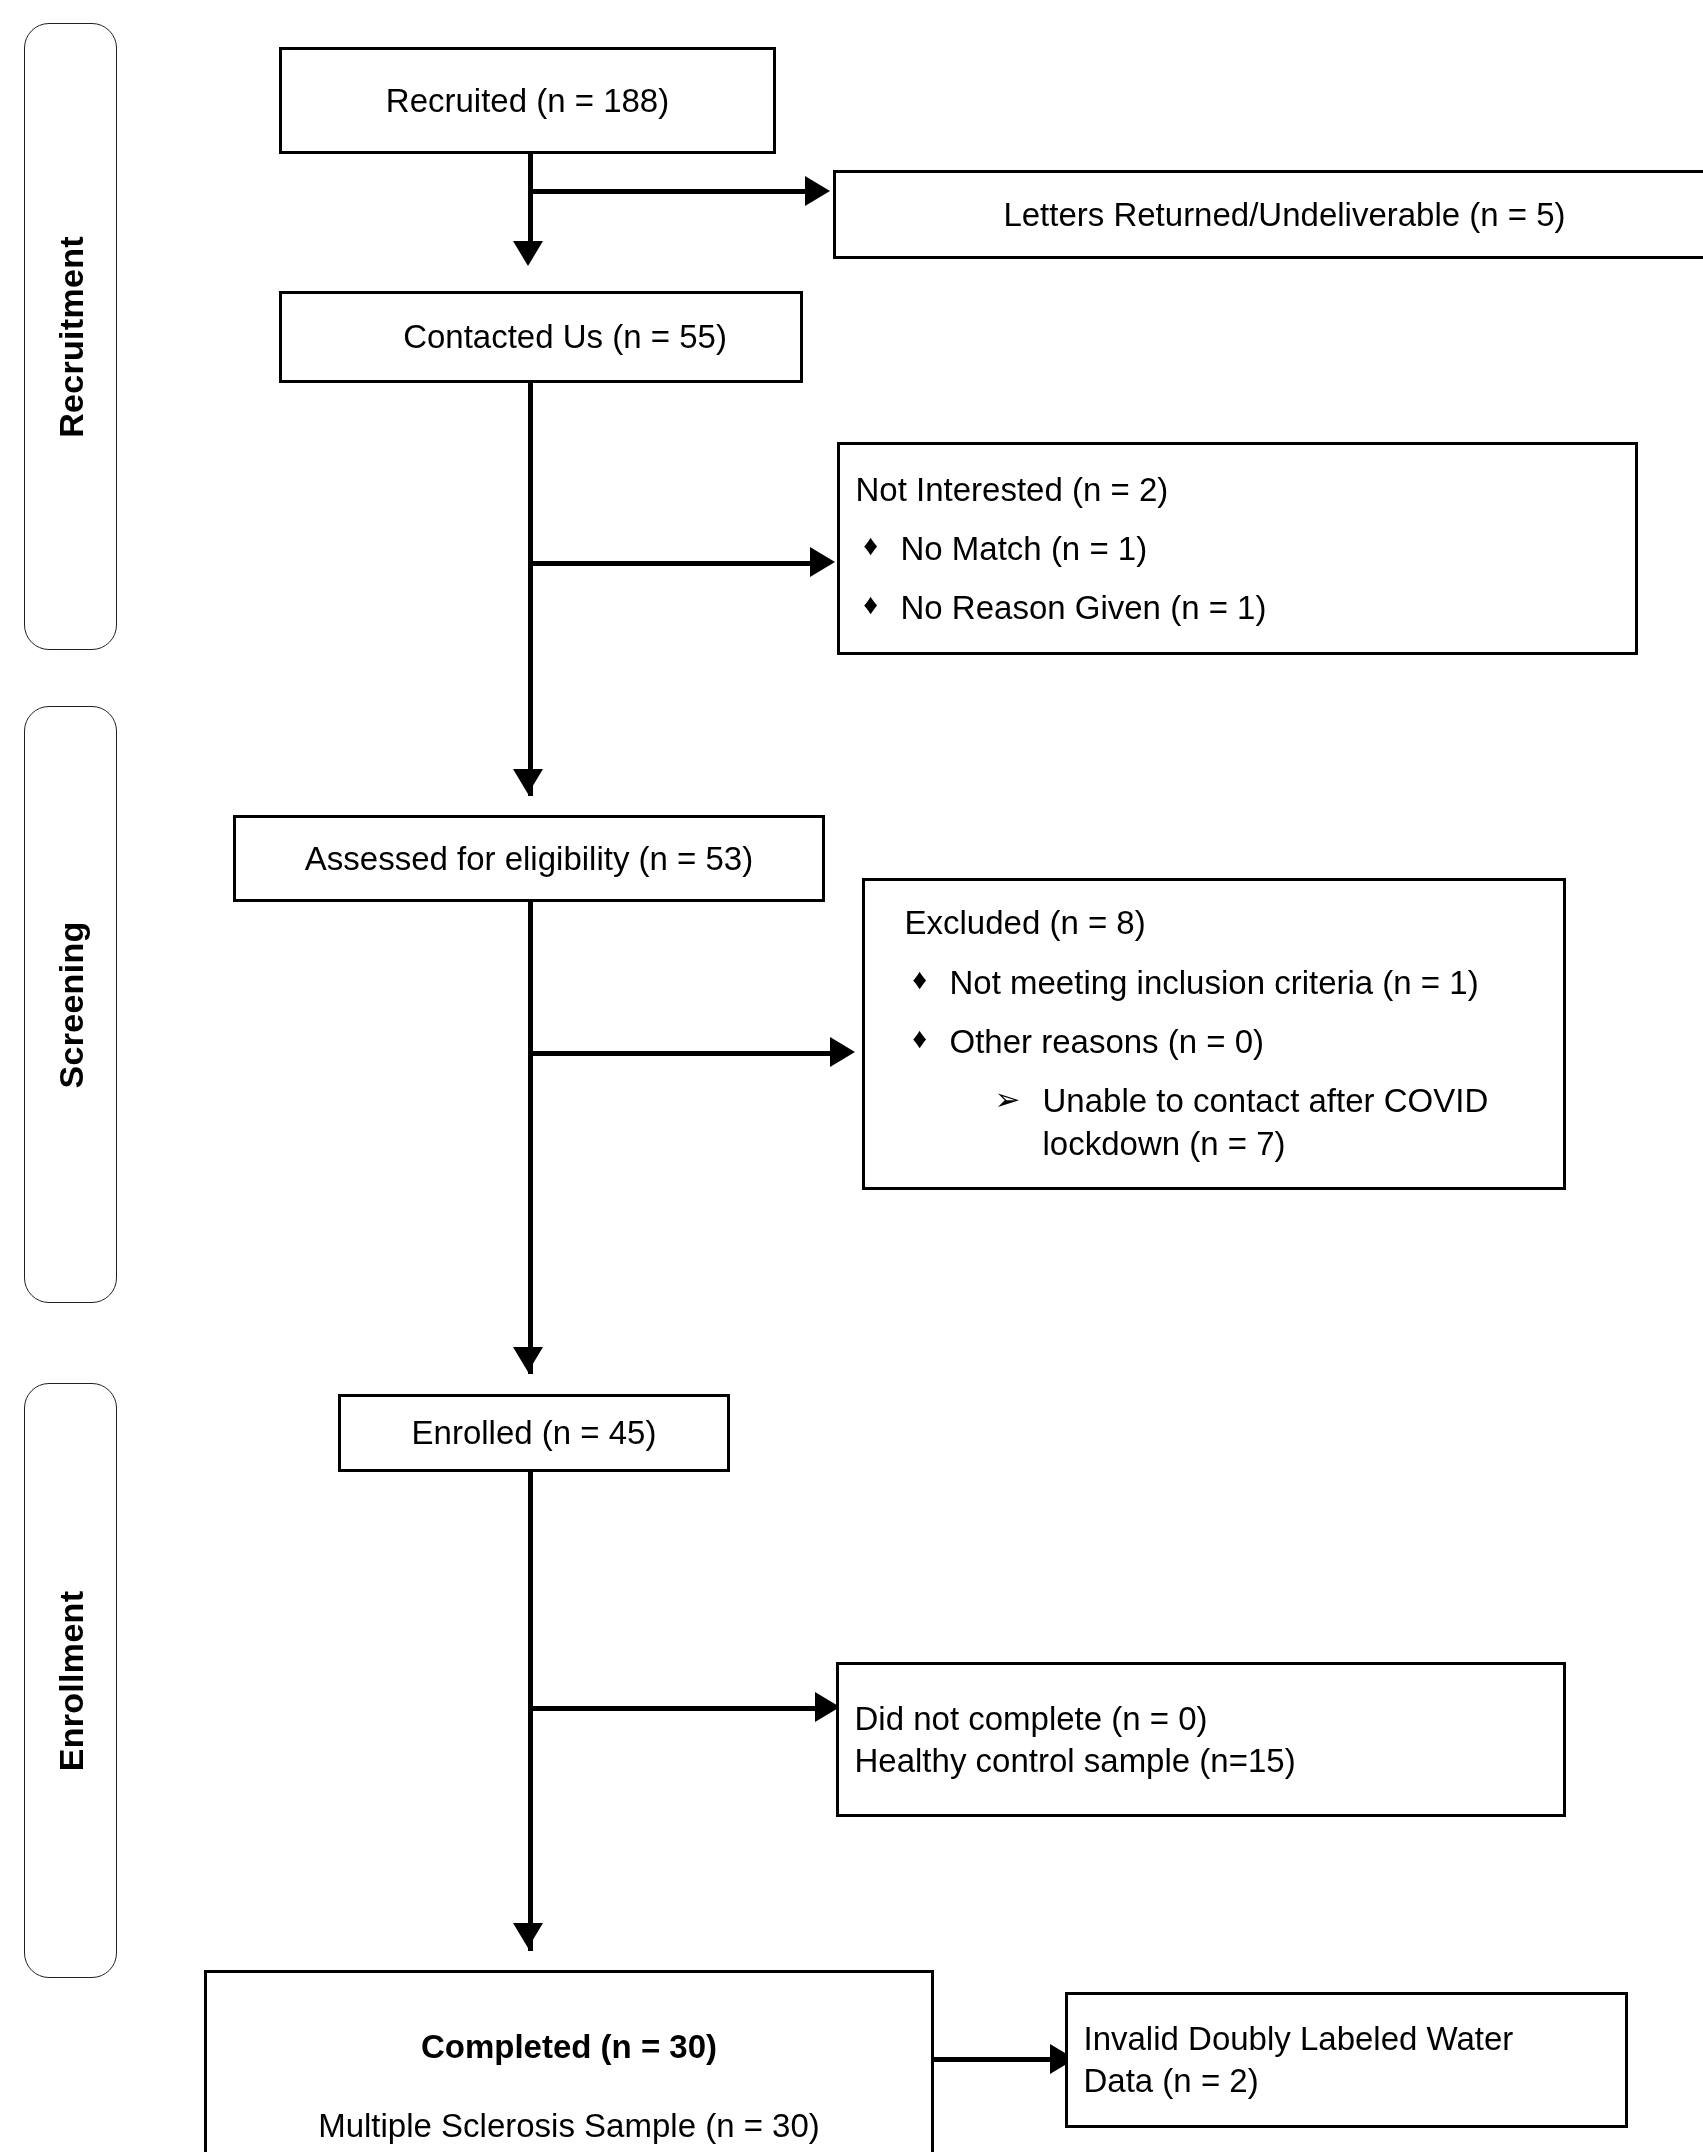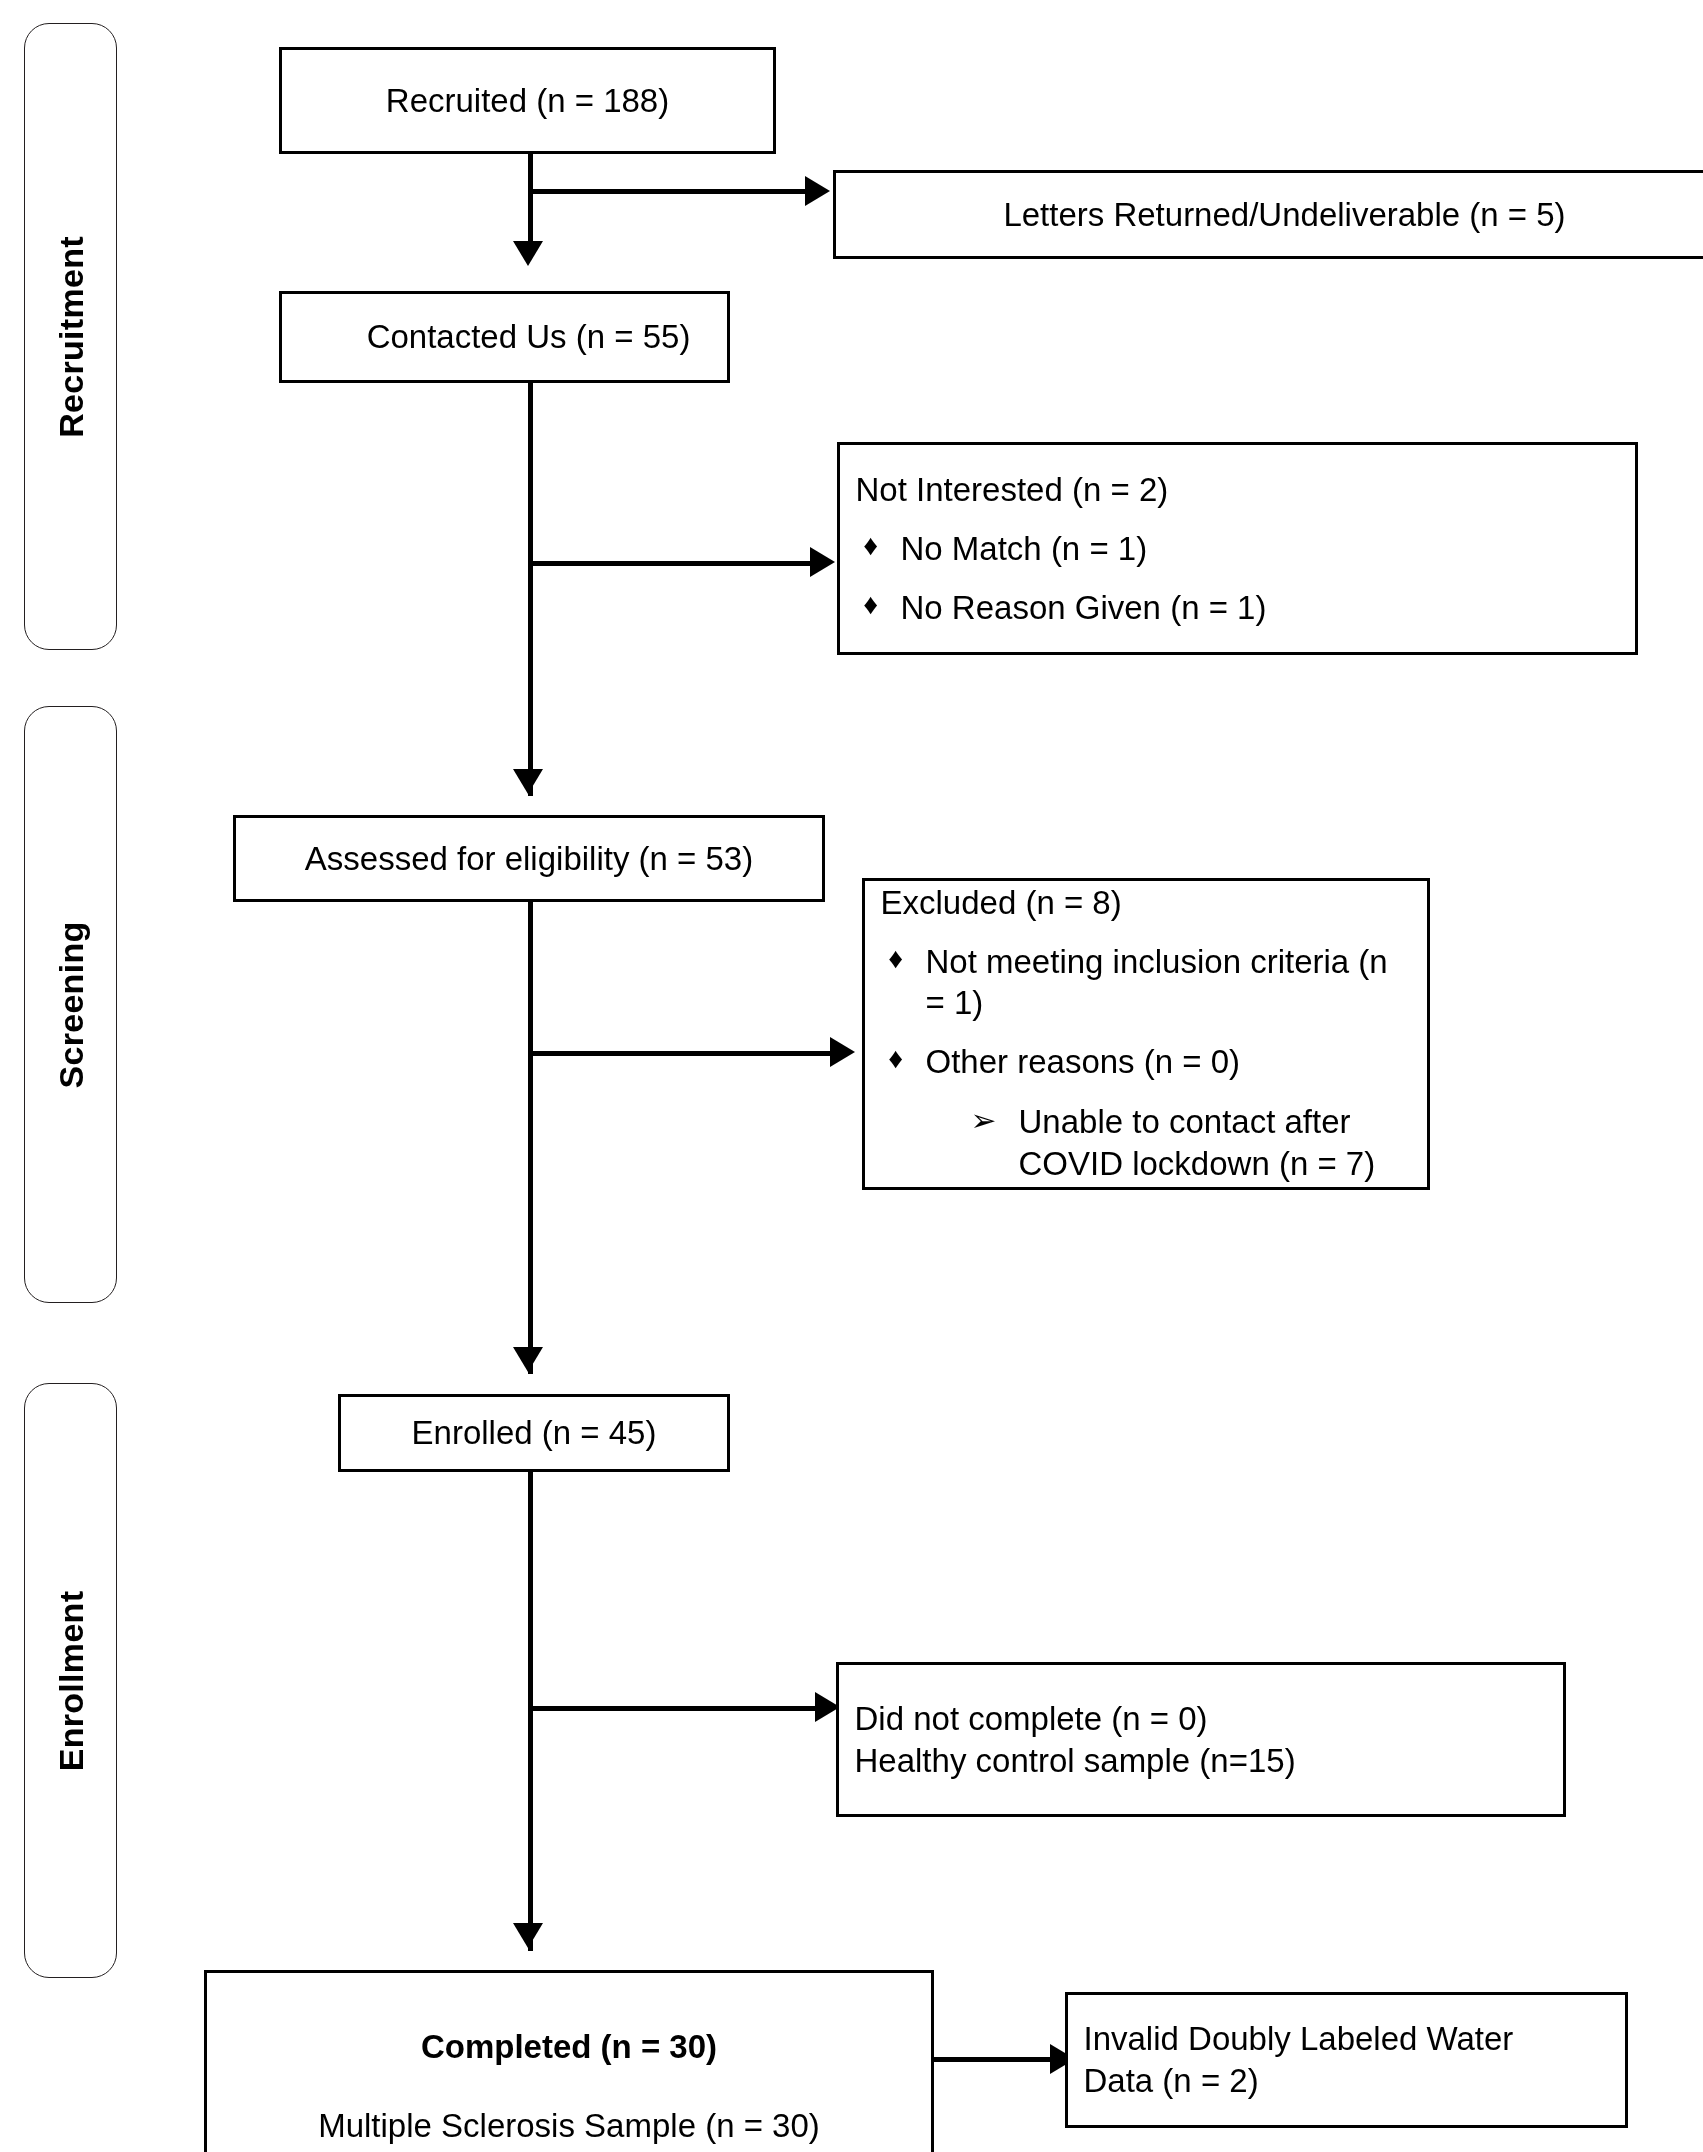--- a/index.html
+++ b/index.html
@@ -184,21 +184,21 @@
   <div class="arrow-right" style="left:1050px; top:2044px;"></div>
 
   <div class="node center" style="left:279px; top:23px; width:497px; height:107px;">
     <span class="node-inner">Recruited (n = 188)</span>
   </div>
 
   <div class="node center" style="left:833px; top:146px; width:903px; height:89px;">
     <span class="node-inner">Letters Returned/Undeliverable (n = 5)</span>
   </div>
 
-  <div class="node center" style="left:279px; top:267px; width:451px; height:92px;padding-left:48px;">
+  <div class="node center" style="left:279px; top:267px; width:524px; height:92px;padding-left:48px;">
     <span class="node-inner">Contacted Us (n = 55)</span>
   </div>
 
   <div class="node left" style="left:837px; top:442px; width:801px; height:213px;">
     <div class="node-inner">
       <div>Not Interested (n = 2)</div>
       <ul class="blist">
         <li>
           <span class="bullet">♦</span>
           <span>No Match (n = 1)</span>
@@ -208,21 +208,21 @@
           <span>No Reason Given (n = 1)</span>
         </li>
       </ul>
     </div>
   </div>
 
   <div class="node center" style="left:233px; top:791px; width:592px; height:87px;">
     <span class="node-inner">Assessed for eligibility (n = 53)</span>
   </div>
 
-  <div class="node left" style="left:862px; top:878px; width:568px; height:312px;">
+  <div class="node left" style="left:862px; top:878px; width:704px; height:312px;padding-left:24px;">
     <div class="node-inner">
       <div>Excluded (n = 8)</div>
       <ul class="blist">
         <li>
           <span class="bullet">♦</span>
           <span>Not meeting inclusion criteria (n = 1)</span>
         </li>
         <li>
           <span class="bullet">♦</span>
           <span>Other reasons (n = 0)</span>

